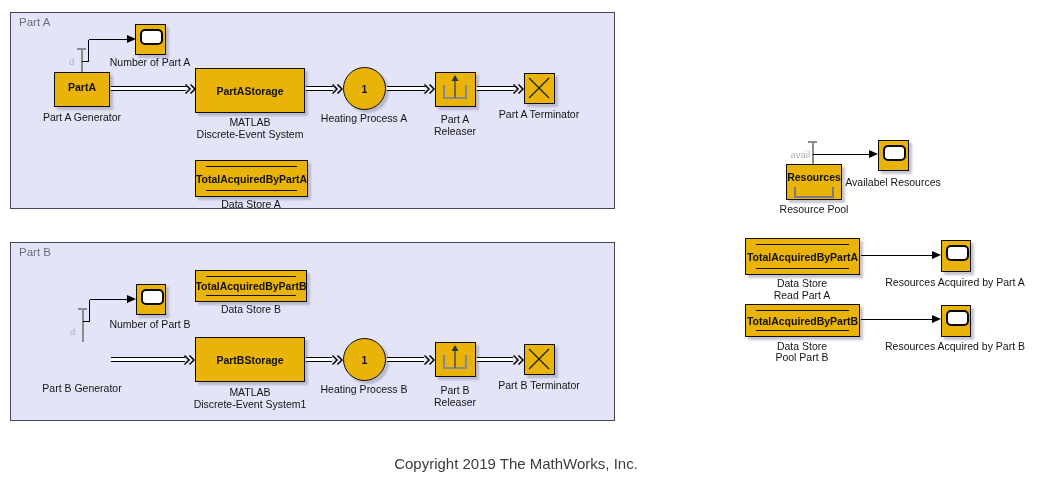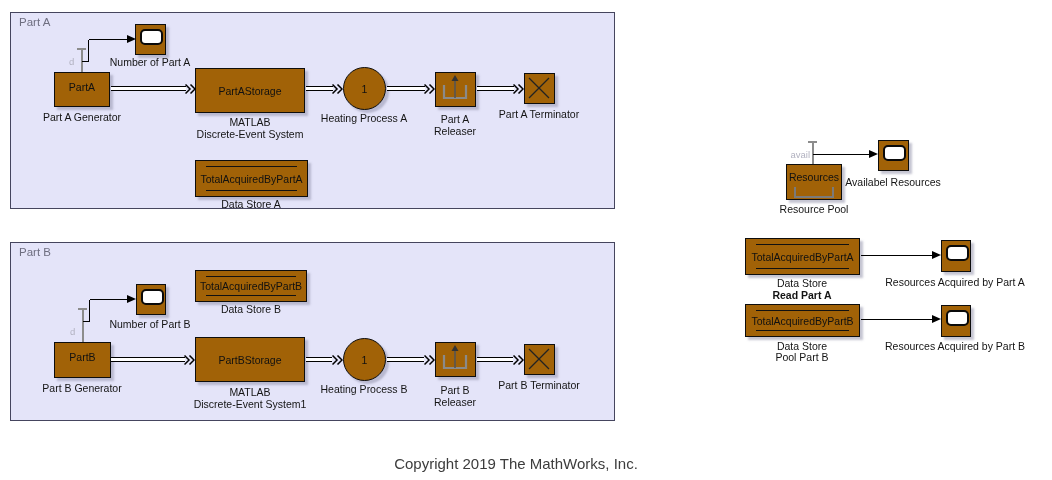--- a/index.html
+++ b/index.html
@@ -1,21 +1,21 @@
 <!DOCTYPE html>
 <html><head>
 <meta charset="utf-8">
 <style>
   html,body{margin:0;padding:0;background:#ffffff;}
   #canvas{position:relative;width:1052px;height:480px;background:#ffffff;overflow:hidden;
           font-family:"Liberation Sans",sans-serif;}
   .area{position:absolute;background:#e4e4f9;border:1.5px solid #45455e;box-sizing:border-box;}
   .area-title{position:absolute;left:8px;top:3px;font-size:11.5px;color:#6e6e80;}
-  .block{position:absolute;background:#a16207;border:1.2px solid #0d0d0d;box-sizing:border-box;
-         box-shadow:3px 3px 2px rgba(140,140,165,0.5);}
+  .block{position:absolute;background:#eab308;border:1.2px solid #0d0d0d;box-sizing:border-box;
+         box-shadow:3px 3px 2px rgba(140,140,165,0.5);font-weight:bold;}
   .circle{border-radius:50%;display:flex;align-items:center;justify-content:center;}
   .blktext{font-size:10.5px;color:#111;}
   .center-text{display:flex;align-items:center;justify-content:center;}
   .top-text{text-align:center;padding-top:4px;}
   .lbl{position:absolute;width:160px;font-size:10.5px;color:#141414;text-align:center;
        line-height:12px;white-space:nowrap;}
   .eline{position:absolute;height:3px;border-top:1.4px solid #000;border-bottom:1.4px solid #000;
          background:#fff;}
   .echev{position:absolute;width:11px;height:10px;}
   .hline{position:absolute;height:1.2px;background:#000;}
@@ -120,23 +120,20 @@
     <span class="blktext">TotalAcquiredByPartB</span>
     <div class="ds-line" style="bottom:5px;"></div>
   </div>
   <div class="lbl" style="left:171px;top:303px;">Data Store B</div>
 
   <div class="block" style="left:136px;top:284px;width:30px;height:31px;">
     <div class="scope-screen"></div>
   </div>
   <div class="lbl" style="left:70px;top:318px;">Number of Part B</div>
 
-  <div class="block top-text" style="left:54px;top:342px;width:57px;height:36px;">
-    <span class="blktext">PartB</span>
-  </div>
   <div class="lbl" style="left:2px;top:382px;">Part B Generator</div>
 
   <div class="stem" style="left:82px;top:309px;height:33px;"></div>
   <div class="stemcap" style="left:78px;top:308px;"></div>
   <div class="portlbl" style="left:70px;top:326px;">d</div>
 
   <div class="hline" style="left:83px;top:321px;width:7px;"></div>
   <div class="vline" style="left:89px;top:300px;height:22px;"></div>
   <div class="hline" style="left:90px;top:299px;width:37px;"></div>
   <div class="sarrow" style="left:127px;top:295px;"></div>
@@ -206,21 +203,21 @@
     <div class="scope-screen"></div>
   </div>
   <div class="lbl" style="left:813px;top:176px;">Availabel Resources</div>
 
   <div class="block center-text" style="left:745px;top:238px;width:115px;height:37px;">
     <div class="ds-line" style="top:5px;"></div>
     <span class="blktext">TotalAcquiredByPartA</span>
     <div class="ds-line" style="bottom:5px;"></div>
   </div>
   <div class="lbl" style="left:722px;top:277px;">Data Store</div>
-  <div class="lbl" style="left:722px;top:289px;font-weight:bold;">Read Part A</div>
+  <div class="lbl" style="left:722px;top:289px;">Read Part A</div>
   <div class="hline" style="left:861px;top:255px;width:71px;"></div>
   <div class="sarrow" style="left:932px;top:251px;"></div>
   <div class="block" style="left:941px;top:240px;width:30px;height:32px;">
     <div class="scope-screen"></div>
   </div>
   <div class="lbl" style="left:875px;top:276px;">Resources Acquired by Part A</div>
 
   <div class="block center-text" style="left:745px;top:304px;width:115px;height:33px;">
     <div class="ds-line" style="top:5px;"></div>
     <span class="blktext">TotalAcquiredByPartB</span>

